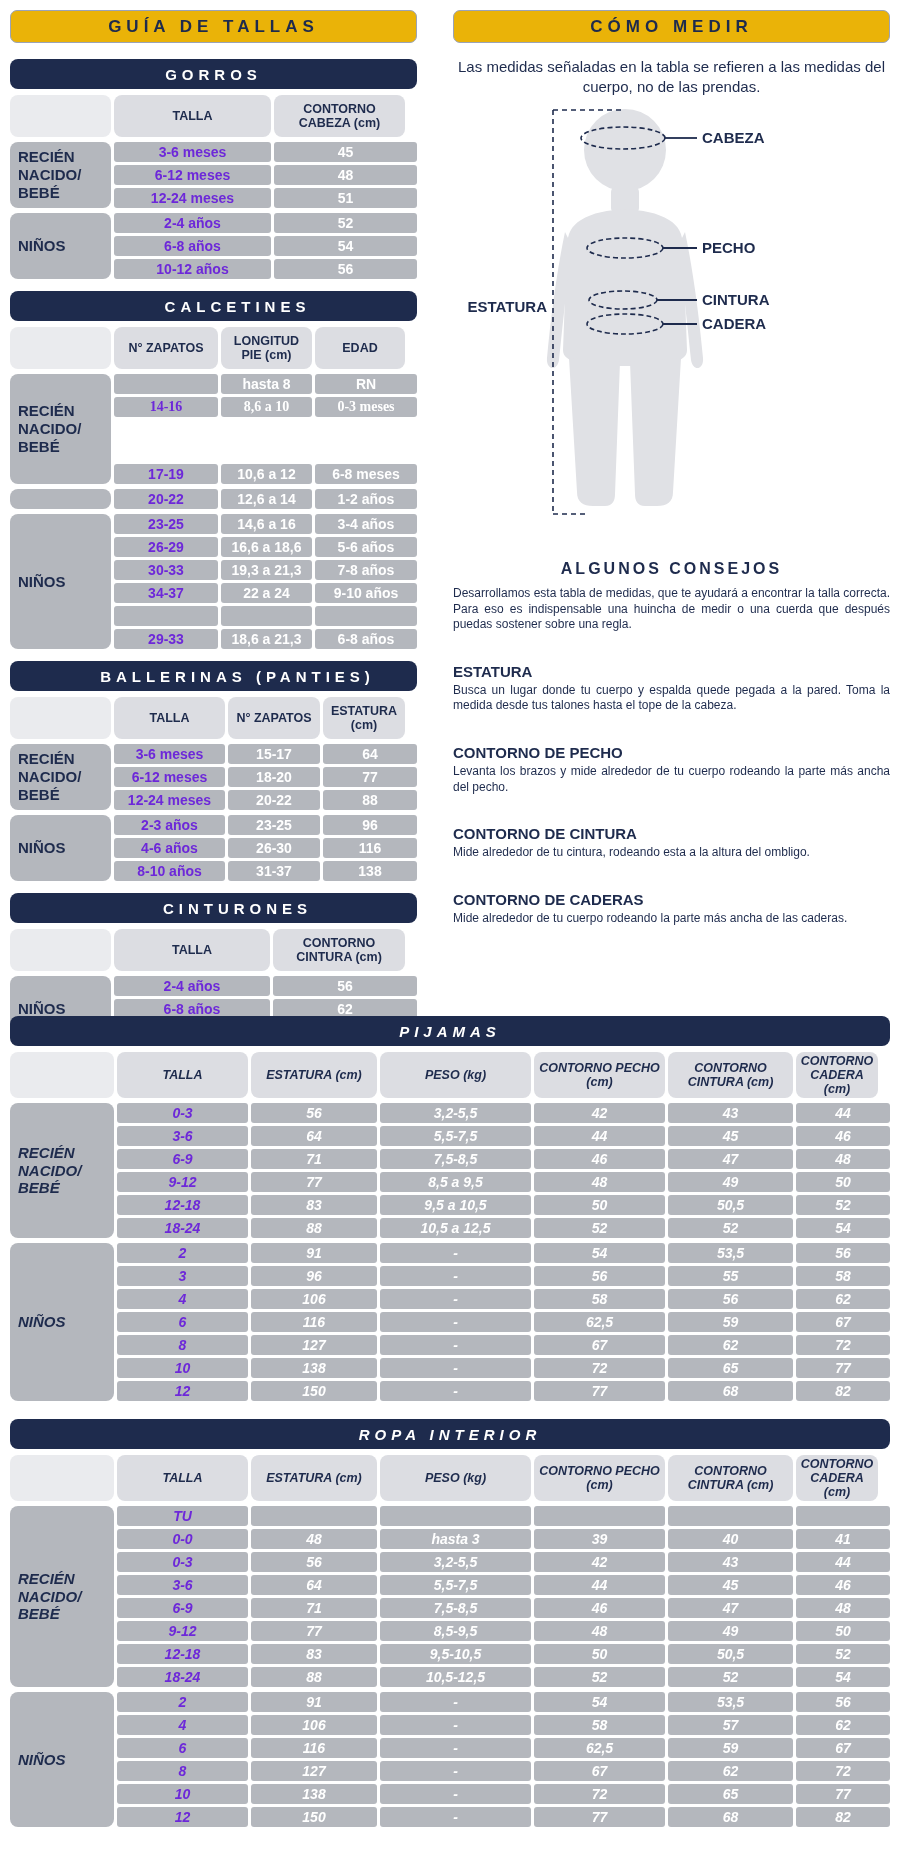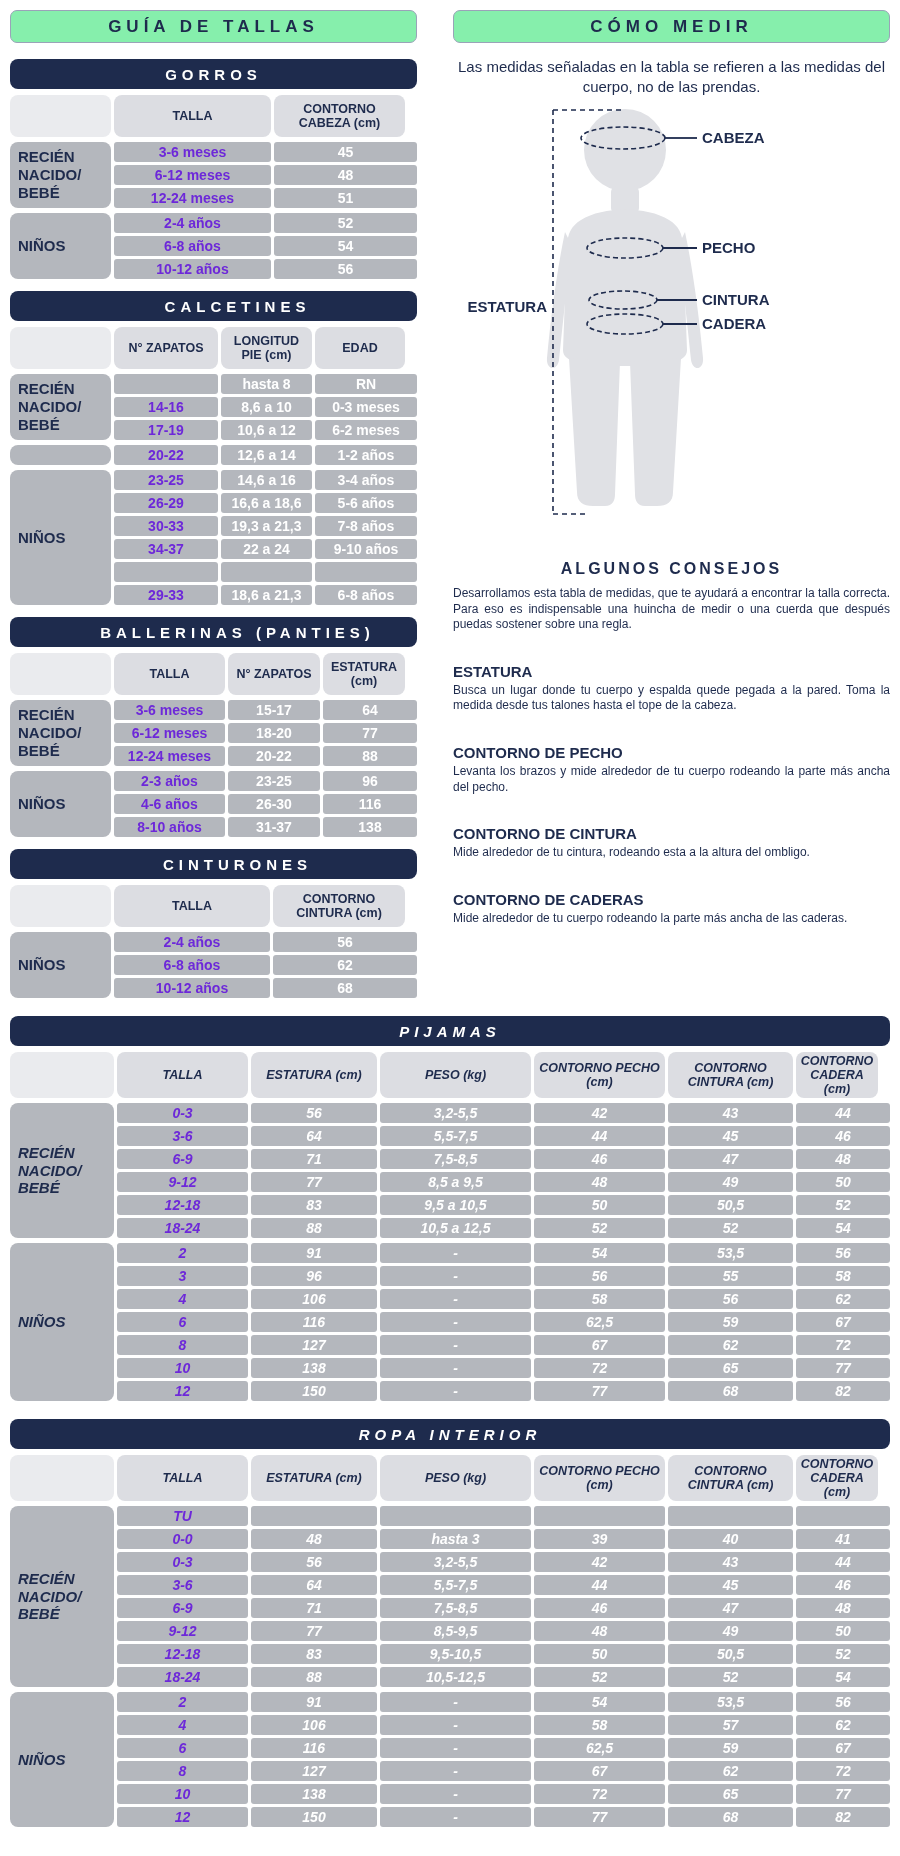--- a/index.html
+++ b/index.html
@@ -6,21 +6,21 @@
   body{
     width:900px;height:1856px;position:relative;background:#ffffff;
     font-family:"Liberation Sans",sans-serif;color:#1E2B4D;
     -webkit-font-smoothing:antialiased;
   }
   .left-col{position:absolute;left:10px;top:10px;width:407px;}
   .right-col{position:absolute;left:453px;top:10px;width:437px;}
   .bottom-col{position:absolute;left:10px;top:1016px;width:880px;font-style:italic;}
 
   .titlebox{
-    border:1.5px solid #9aa3b8;border-radius:7px;height:31px;background:#86efac;
+    border:1.5px solid #9aa3b8;border-radius:7px;height:31px;background:#eab308;
     display:flex;align-items:center;justify-content:center;
     font-weight:bold;font-size:17px;letter-spacing:5px;color:#1E2B4D;
   }
   .bar{
     background:#1E2B4D;color:#fff;border-radius:8px;height:30px;
     display:flex;align-items:center;justify-content:center;
     font-weight:bold;font-size:15px;letter-spacing:5px;
   }
   .bar.mt16{margin-top:16px;}
   .bar.mt12{margin-top:12px;padding-left:48px;}
@@ -115,29 +115,29 @@
         <div class="cell th">EDAD</div>
       </div>
       <div class="tgroup" style="grid-template-columns: 101px 1fr;">
         <div class="glabel">RECIÉN NACIDO/ BEBÉ</div>
         <div class="grows">
           <div class="trow" style="grid-template-columns: 104px 91px 1fr;">
             <div class="cell td c-navy"></div>
             <div class="cell td c-white">hasta 8</div>
             <div class="cell td c-white">RN</div>
           </div>
-          <div class="trow" style="grid-template-columns: 104px 91px 1fr;">
+          <div class="trow" style="grid-template-columns: 104px 91px 1fr; font-family: Liberation Serif, serif;">
             <div class="cell td c-navy">14-16</div>
             <div class="cell td c-white">8,6 a 10</div>
             <div class="cell td c-white">0-3 meses</div>
           </div>
-          <div class="trow" style="grid-template-columns: 104px 91px 1fr;">
+          <div class="trow" style="grid-template-columns: 104px 91px 1fr; margin-top: 44px;">
             <div class="cell td c-navy">17-19</div>
             <div class="cell td c-white">10,6 a 12</div>
-            <div class="cell td c-white">6-2 meses</div>
+            <div class="cell td c-white">6-8 meses</div>
           </div>
         </div>
       </div>
       <div class="tgroup" style="grid-template-columns: 101px 1fr;">
         <div class="glabel"></div>
         <div class="grows">
           <div class="trow" style="grid-template-columns: 104px 91px 1fr;">
             <div class="cell td c-navy">20-22</div>
             <div class="cell td c-white">12,6 a 14</div>
             <div class="cell td c-white">1-2 años</div>

